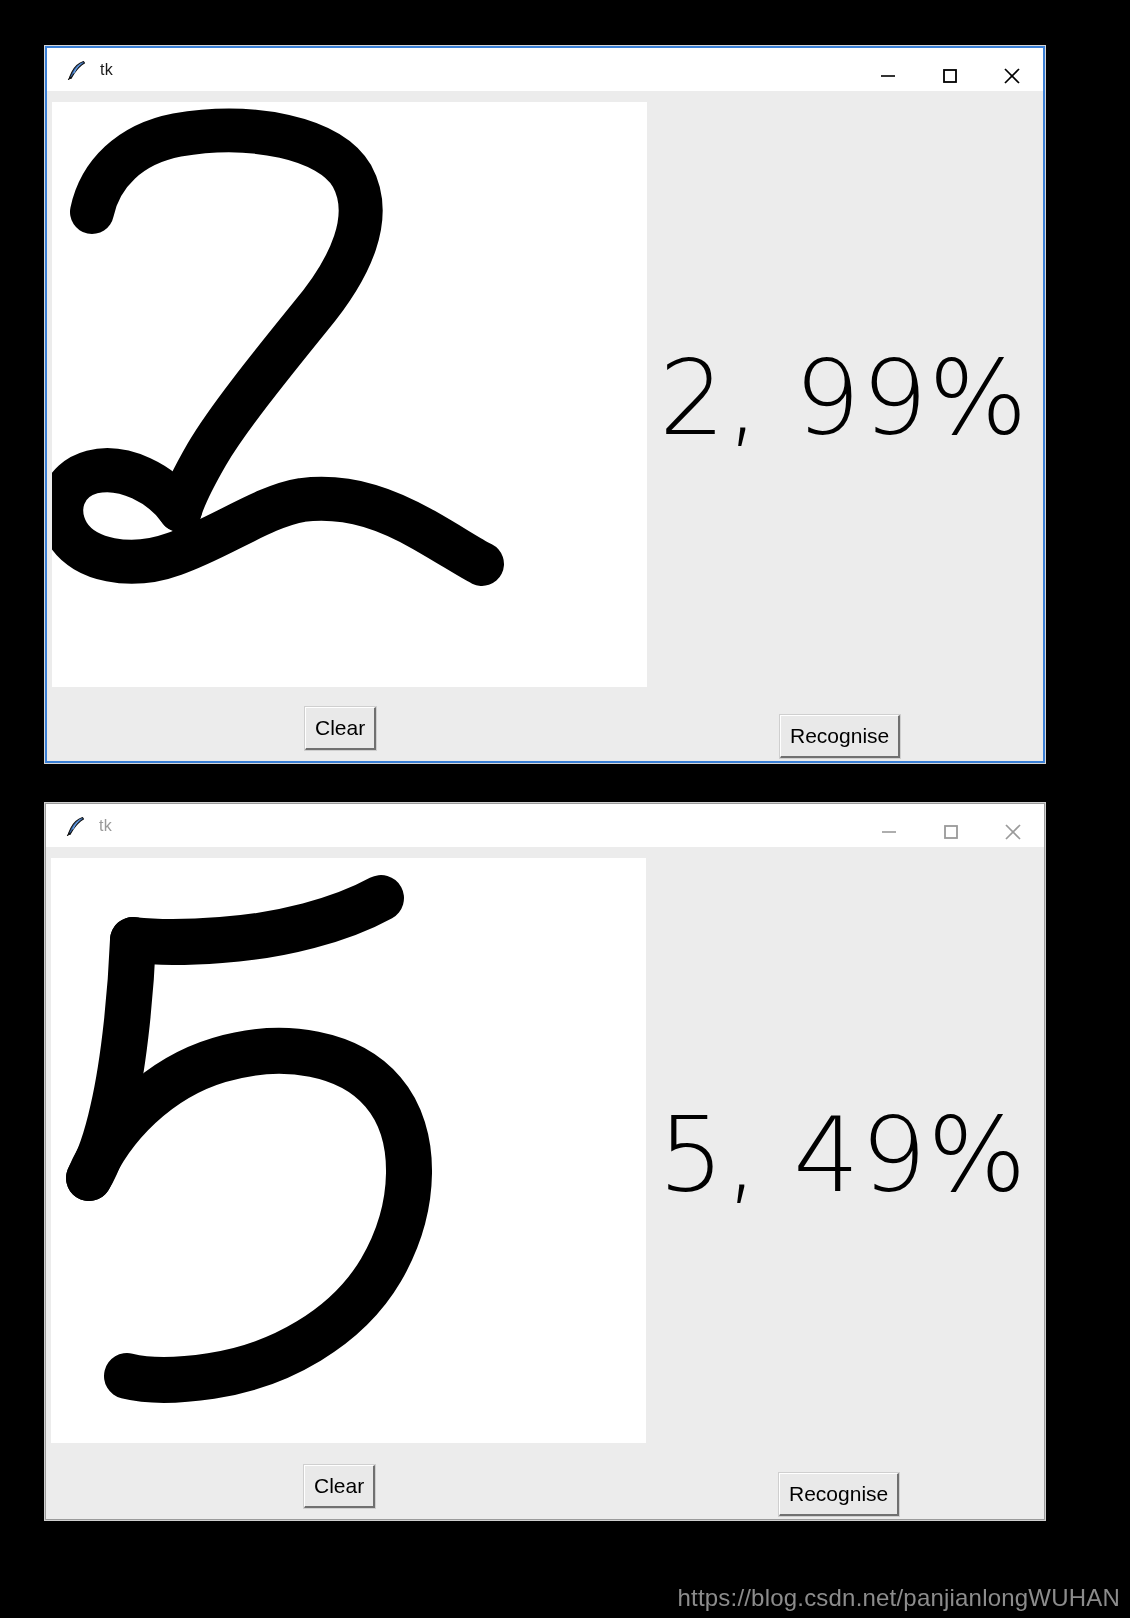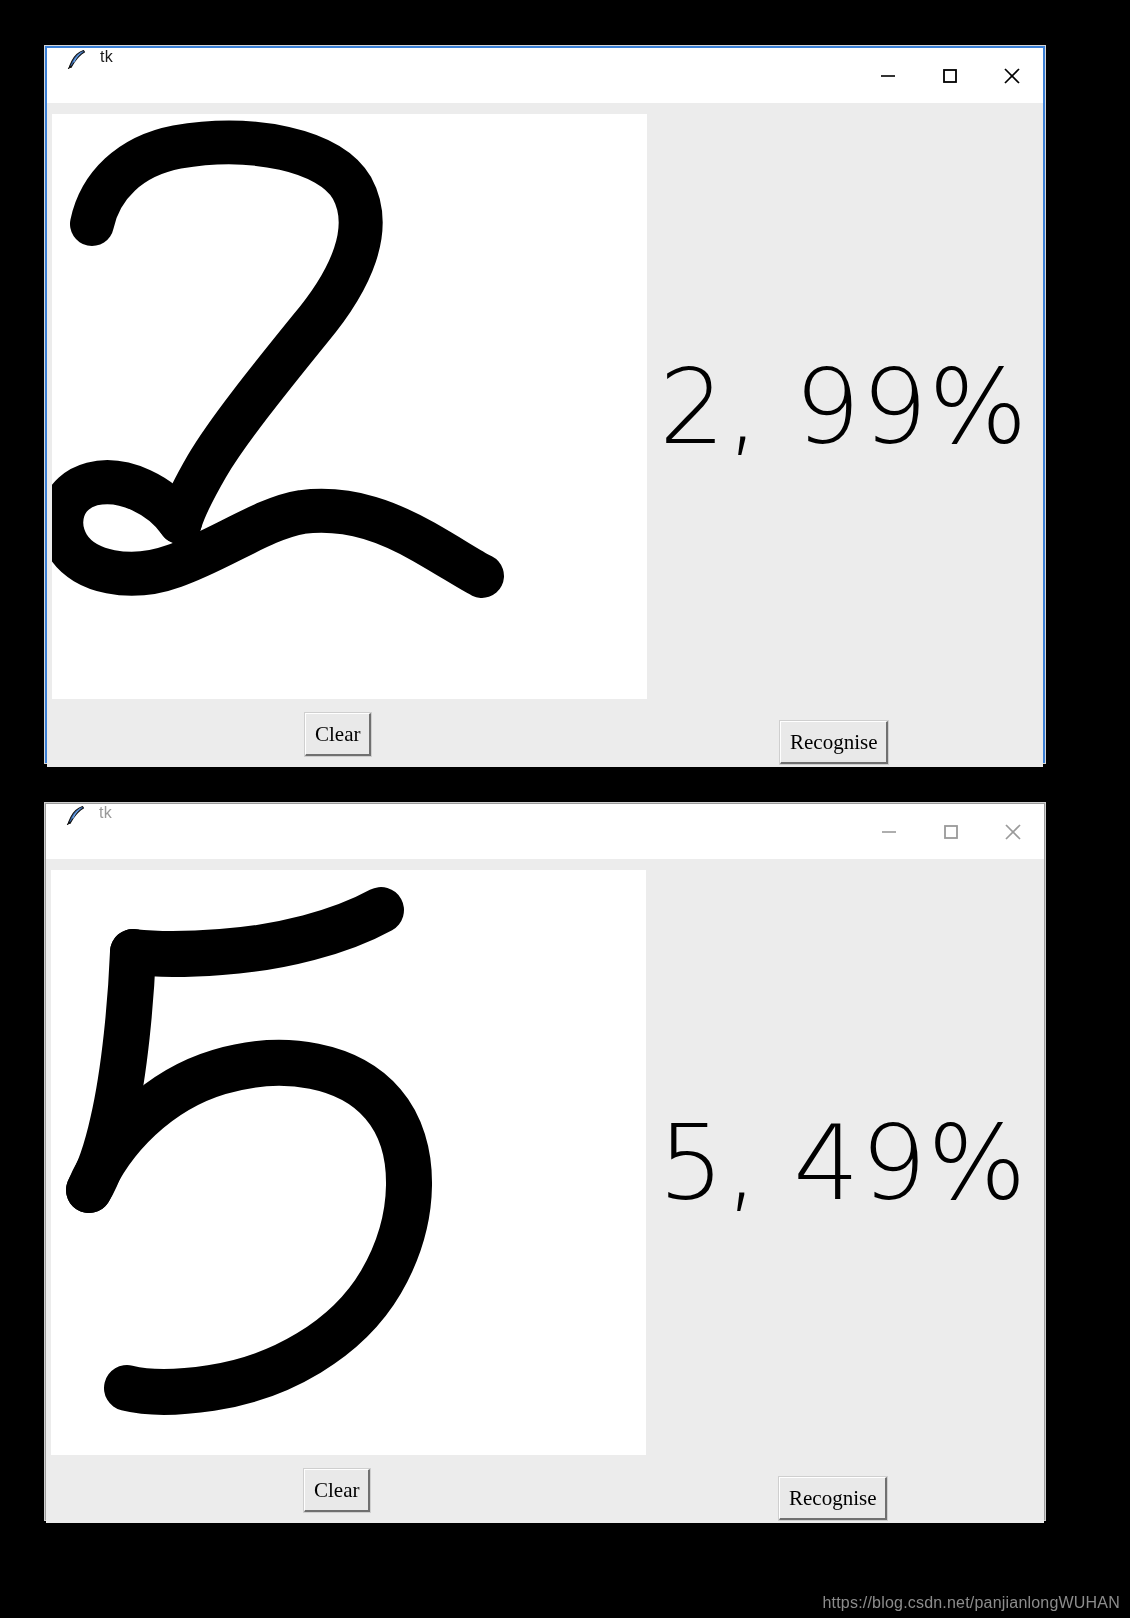--- a/index.html
+++ b/index.html
@@ -38,24 +38,24 @@
     left: 45px;
     top: 803px;
     width: 1000px;
     height: 717px;
     border: 1px solid #9b9b9b;
     box-shadow: 0 0 0 1px #cfcfcf;
   }
 
   
   .titlebar {
-    height: 55px;
+    height: 43px;
     background: #ffffff;
     display: flex;
-    align-items: flex-start;
+    align-items: center;
     flex: 0 0 auto;
     position: relative;
   }
   .titlebar-icon {
     width: 22px;
     height: 22px;
     margin-left: 19px;
     margin-right: 12px;
     position: relative;
     flex: 0 0 auto;
@@ -137,39 +137,39 @@
   }
   .btn {
     position: absolute;
     top: 14px;
     background: #e9e9e9;
     border-top: 1px solid #ffffff;
     border-left: 1px solid #ffffff;
     border-right: 2px solid #707070;
     border-bottom: 2px solid #707070;
     outline: 1px solid #cfcfcf;
-    font-family: Liberation Serif, serif;
+    font-family: Liberation Sans, sans-serif;
     font-size: 21px;
     color: #000000;
     display: flex;
     align-items: center;
     justify-content: center;
     padding: 0 9px;
     height: 43px;
     cursor: default;
   }
   .btn-clear { left: 258px; }
   .btn-recognise { left: 733px; margin-top: 8px; }
 
   
   .watermark {
     position: absolute;
     right: 10px;
     bottom: 6px;
-    font-size: 16px;
+    font-size: 24px;
     color: #8c8c8c;
     font-family: "Liberation Sans", sans-serif;
     letter-spacing: 0.2px;
   }
 </style>
 </head>
 <body>
 
 <div class="page">
 

